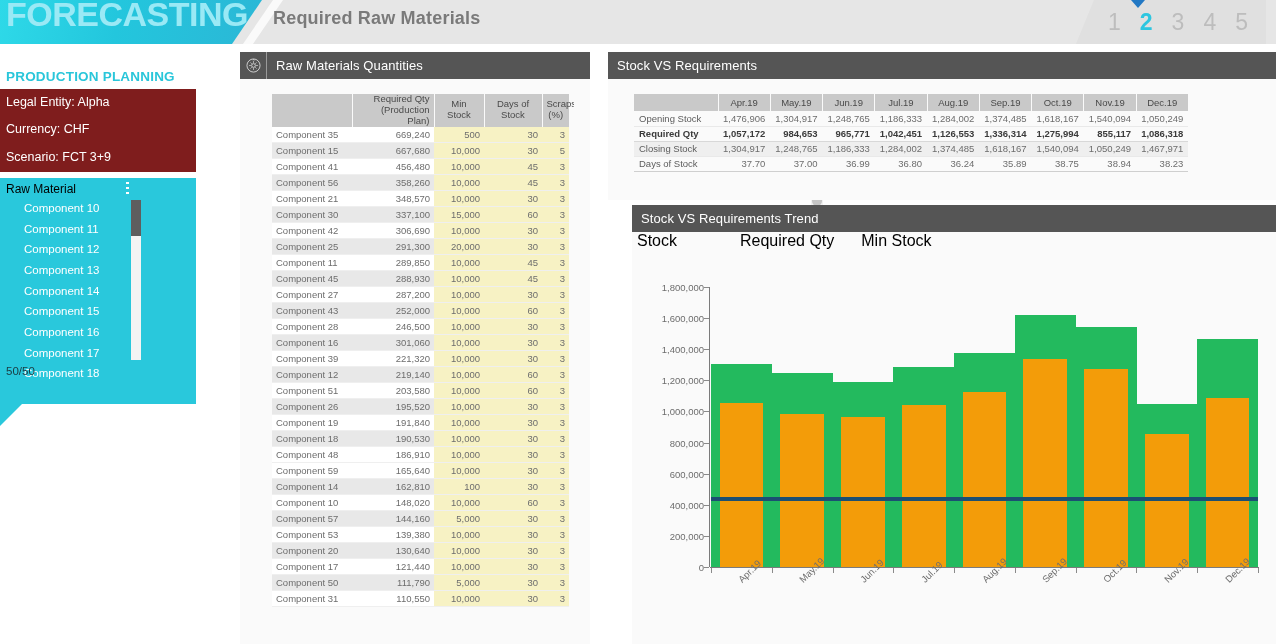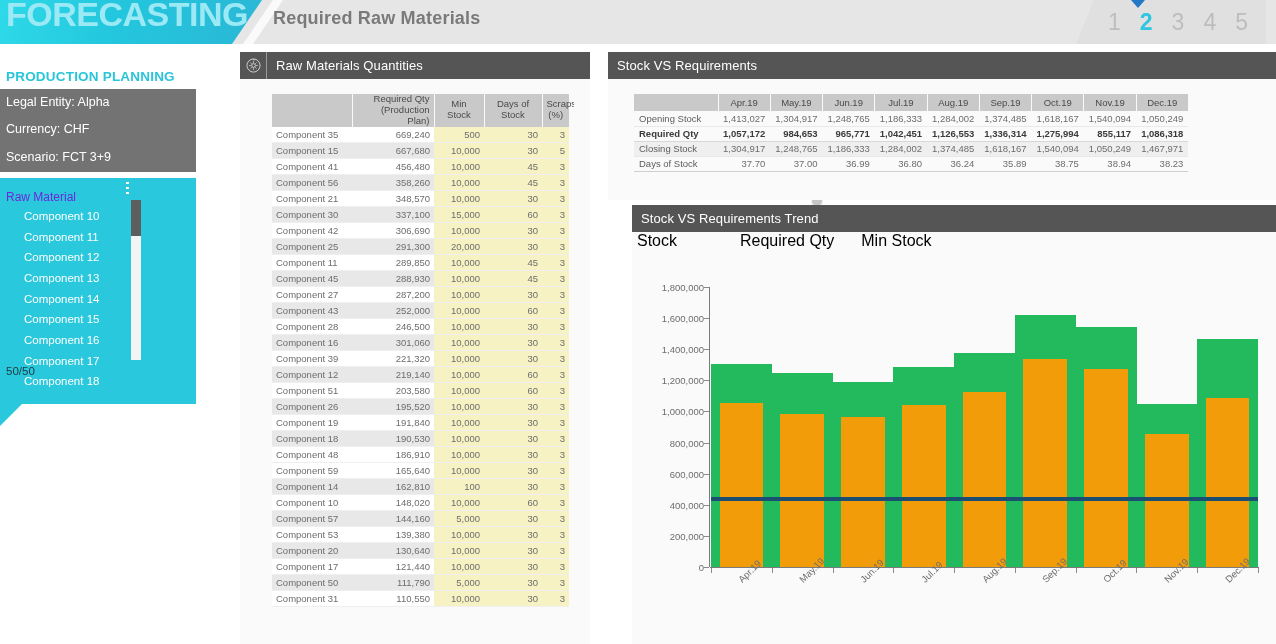--- a/index.html
+++ b/index.html
@@ -64,36 +64,36 @@
     background: #ffffff;
     border-radius: 0 13px 13px 0;
     display: flex; align-items: center;
   }
   .side-title-pill span {
     color: #29c6da; font-weight: bold; font-size: 13.5px; padding-left: 6px;
     letter-spacing: 0.2px;
   }
   .side-panel {
     position: absolute; left: 0; top: 89px; width: 196px; height: 83px;
-    background: #737373;
+    background: #7f1d1d;
     color: #ffffff;
   }
   .side-panel .row {
     font-size: 12.5px; padding: 4px 0 4px 6px; line-height: 1.55;
   }
   .side-sep {
     position: absolute; left: 0; top: 176px; width: 146px; height: 2px;
     background: #ffffff;
   }
   .side-list {
     position: absolute; left: 0; top: 178px; width: 196px; height: 226px;
     background: #29c8dc; color: #ffffff;
   }
   .side-list-head {
-    position: relative; font-size: 12px; padding: 12px 0 2px 6px; color: #6d28d9;
+    position: relative; font-size: 12px; padding: 4px 0 2px 6px; color: #000000;
   }
   .kebab {
     position: absolute; left: 126px; top: 4px; width: 4px; height: 12px;
     display: flex; flex-direction: column; justify-content: space-between;
     cursor: pointer;
   }
   .kebab i { display: block; width: 3px; height: 2px; background: #ffffff; }
   .side-item {
     font-size: 11.5px; padding: 2px 0 2px 24px; color: #ffffff; cursor: pointer;
     line-height: 1.45;
@@ -530,21 +530,21 @@
             <th class="m">Aug.19</th>
             <th class="m">Sep.19</th>
             <th class="m">Oct.19</th>
             <th class="m">Nov.19</th>
             <th class="m">Dec.19</th>
           </tr>
         </thead>
       <tbody id="svr-body">
           <tr class="">
             <td class="lbl">Opening Stock</td>
-            <td>1,413,027</td>
+            <td>1,476,906</td>
             <td>1,304,917</td>
             <td>1,248,765</td>
             <td>1,186,333</td>
             <td>1,284,002</td>
             <td>1,374,485</td>
             <td>1,618,167</td>
             <td>1,540,094</td>
             <td>1,050,249</td>
           </tr>
           <tr class="bold">

